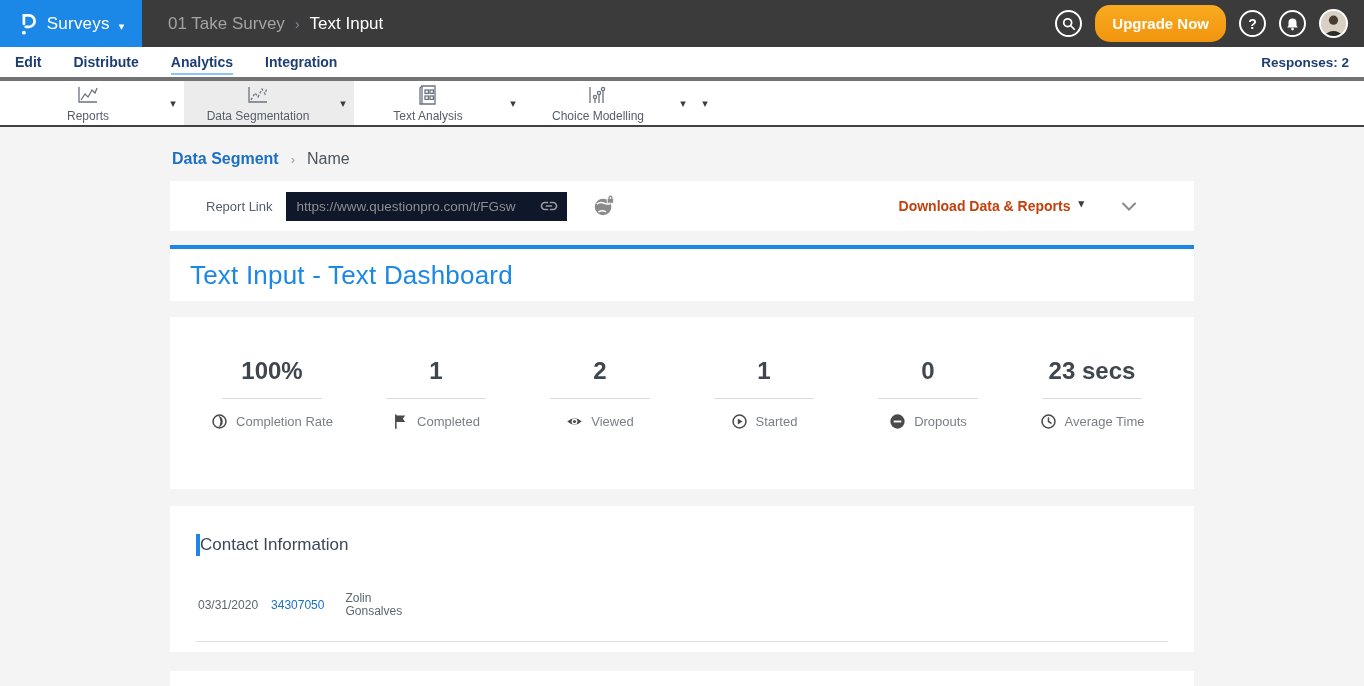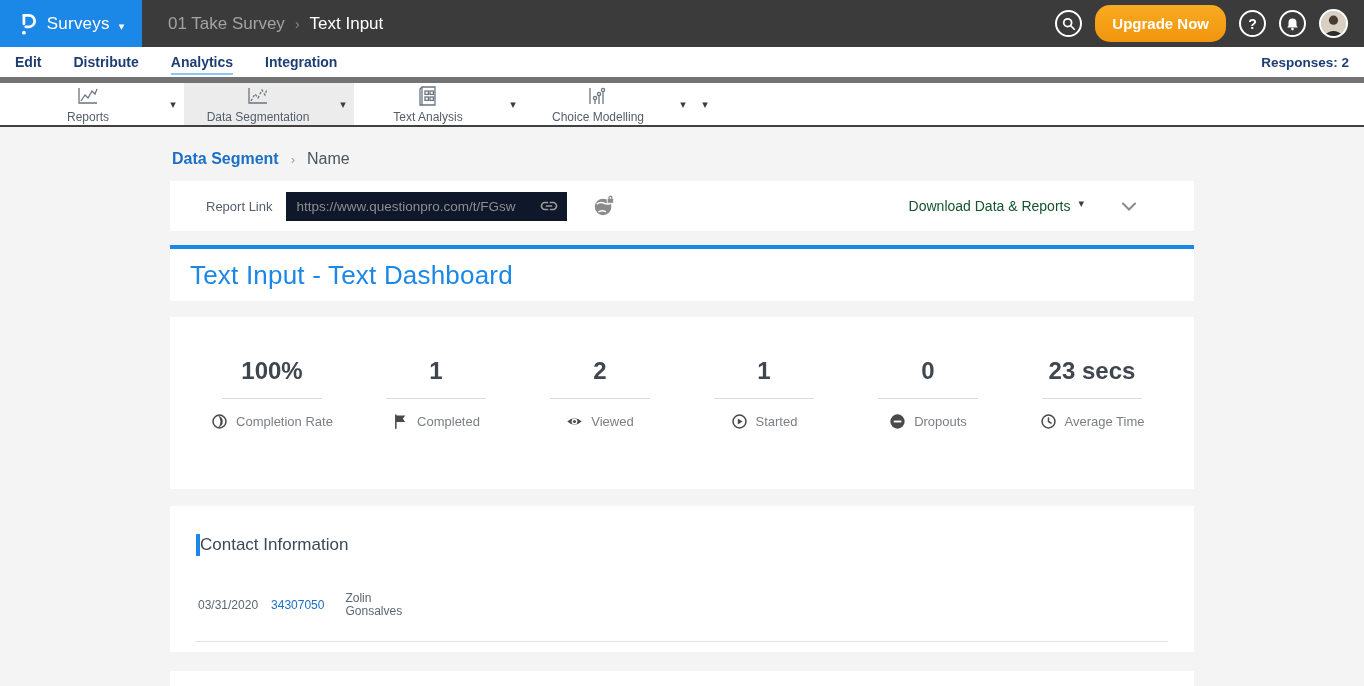--- a/index.html
+++ b/index.html
@@ -30,21 +30,21 @@
   .avatar svg { width:100%; height:100%; }
 
   
   .subnav { height:30px; background:#fff; display:flex; align-items:center; padding:0 15px; }
   .subnav-item { font-size:14px; font-weight:bold; color:#1d3e75; margin-right:32px;
     cursor:pointer; padding:4px 0 3px; border-bottom:2px solid transparent; }
   .subnav-item.active { border-bottom:2px solid #8cc6f2; }
   .responses { margin-left:auto; font-size:13.5px; font-weight:bold; color:#1d3e75; }
 
   
-  .toolbar { height:50px; background:#fff; border-top:6px solid #737373;
+  .toolbar { height:50px; background:#fff; border-top:4px solid #737373;
     border-bottom:2px solid #414141; display:flex; padding-left:14px; }
   .tool-tab { width:170px; height:100%; display:flex; align-items:center; cursor:pointer; position:relative; }
   .tool-tab.active { background:#ececec; }
   .tab-main { flex:1; display:flex; flex-direction:column; align-items:center; justify-content:center; gap:3px; }
   .tab-icon { width:24px; height:22px; }
   .tab-icon svg { width:100%; height:100%; stroke:#6b7480; fill:none; stroke-width:1.3; }
   .tab-label { font-size:12px; color:#545e6b; white-space:nowrap; }
   .tab-caret { color:#3c3c3c; font-size:10px; width:22px; text-align:center; cursor:pointer; }
 
   
@@ -58,21 +58,21 @@
 
   
   .report-bar { height:50px; display:flex; align-items:center; padding:0 36px; margin-bottom:14px; }
   .report-label { font-size:13px; color:#545e6b; margin-right:14px; }
   .url-box { width:281px; height:29px; background:#0f172a; display:flex; align-items:center; padding:0 8px 0 10px; }
   .url-input { flex:1; border:none; background:transparent; font-size:13.5px; color:#8e8e8e;
     font-family:"Liberation Sans",sans-serif; outline:none; min-width:0; }
   .link-icon { width:20px; height:20px; flex:none; cursor:pointer; }
   .globe-btn { width:22px; height:22px; margin-left:26px; cursor:pointer; }
   .report-right { margin-left:auto; display:flex; align-items:center; }
-  .download-dd { display:flex; align-items:flex-start; gap:8px; font-size:14px; color:#14532d; cursor:pointer; }
+  .download-dd { display:flex; align-items:flex-start; gap:8px; font-size:14px; color:#c2410c; cursor:pointer;font-weight:bold; }
   .download-dd .caret { color:#3c3c3c; font-size:10px; }
   .collapse-chevron { margin-left:38px; margin-right:22px; width:14px; height:9px; cursor:pointer; }
 
   
   .title-card { border-top:4px solid #1b87e6; height:56px; display:flex; align-items:center;
     padding:0 20px; margin-bottom:16px; }
   .dash-title { color:#1b87e6; font-size:26px; font-weight:500; letter-spacing:.2px; }
 
   
   .stats-card { height:172px; display:flex; padding:40px 20px 0; margin-bottom:17px; }

